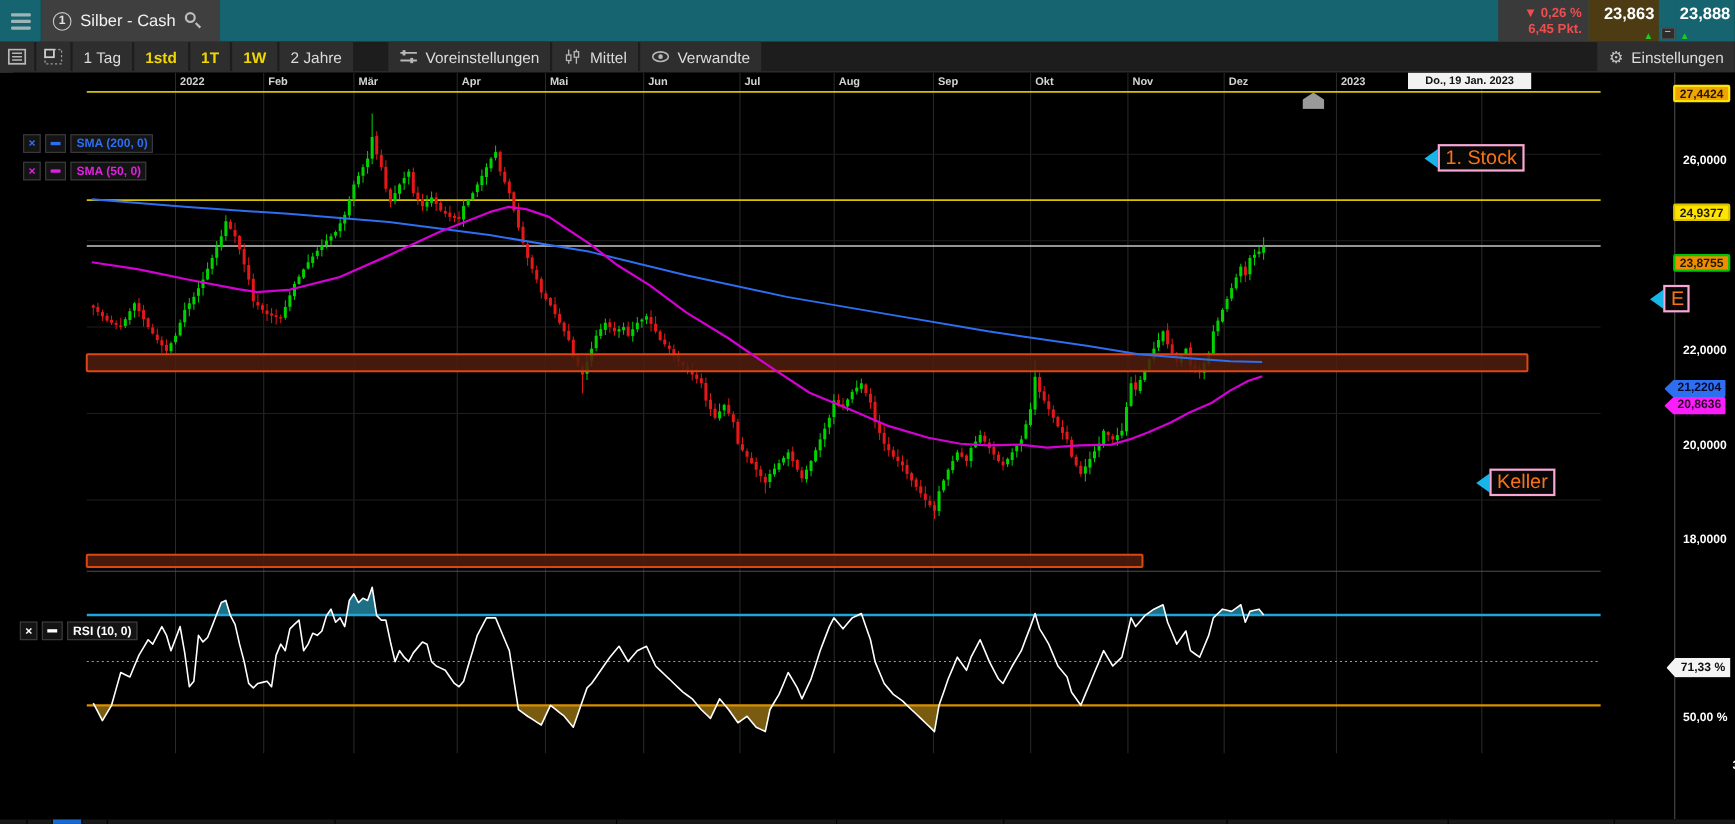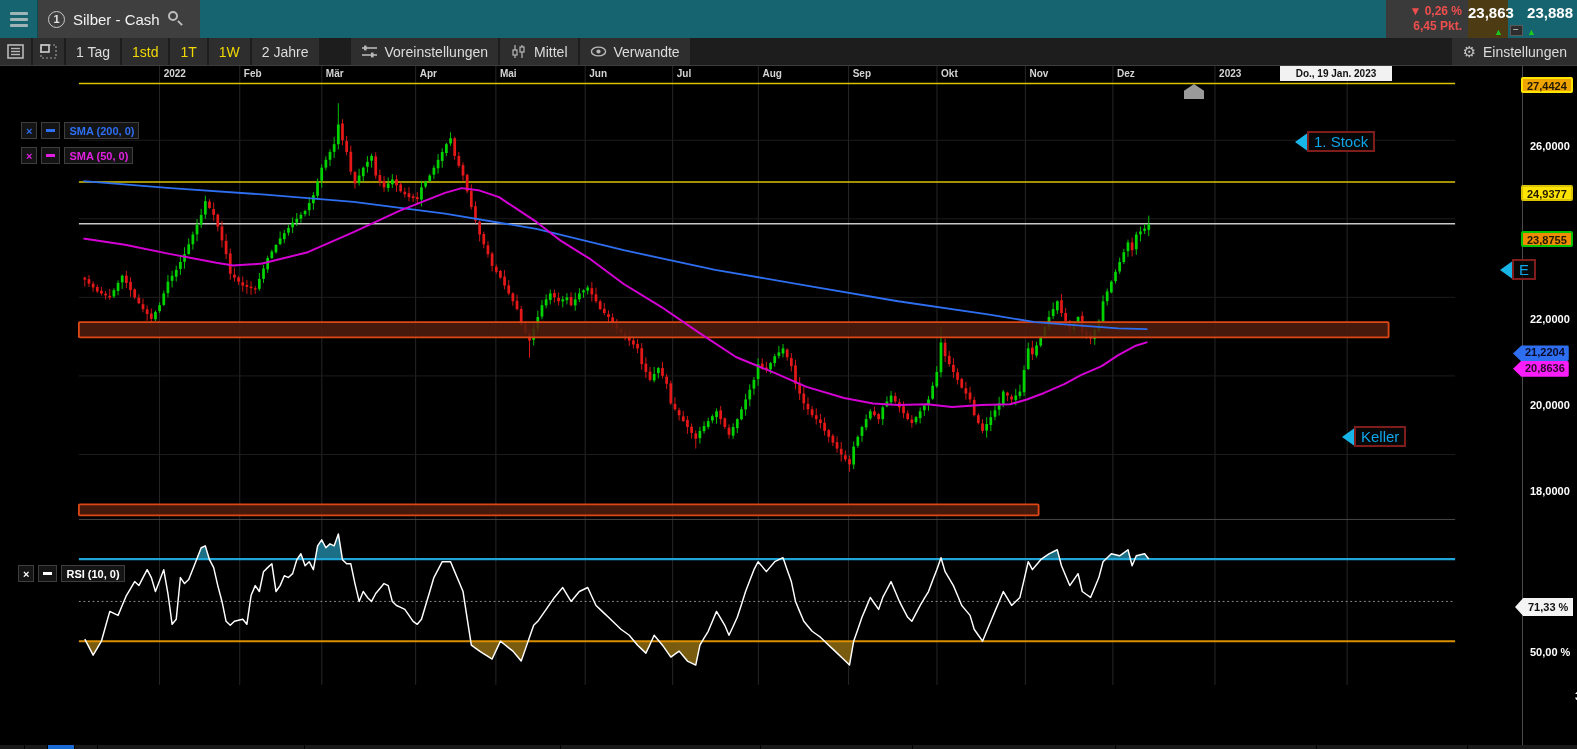--- a/index.html
+++ b/index.html
@@ -12,53 +12,53 @@
   .instrument-cell{width:162px;background:#3f3f3f;display:flex;align-items:center;gap:8px;padding:0 10px;cursor:pointer;}
   .circ{width:17px;height:17px;border:1.5px solid #c9c9c9;border-radius:50%;color:#e3e3e3;font-size:11px;font-weight:bold;display:flex;align-items:center;justify-content:center;flex:0 0 auto;}
   .iname{color:#f2f2f2;font-size:15px;white-space:nowrap;}
   .mag{position:relative;width:16px;height:16px;flex:0 0 auto;}
   .mag i{position:absolute;display:block;}
   .mag .mc{width:10px;height:10px;border:2px solid #bdbdbd;border-radius:50%;left:0;top:0;}
   .mag .mh{width:6px;height:2px;background:#bdbdbd;transform:rotate(45deg);left:9px;top:11px;}
   .tb-spacer{flex:1;}
   .change-cell{width:82px;background:#3a3a3a;display:flex;flex-direction:column;justify-content:center;align-items:flex-end;padding:0 6px;line-height:1.25;}
   .chg-pct,.chg-pts{color:#ef4e4e;font-size:12px;font-weight:bold;white-space:nowrap;}
-  .price-box{position:relative;width:40px;color:#fff;font-size:15px;font-weight:bold;cursor:pointer;}
+  .price-box{position:relative;width:64px;color:#fff;font-size:15px;font-weight:bold;cursor:pointer;}
   .price-box .pval{position:absolute;top:4px;left:0;right:4px;text-align:right;}
   .price-box .up-tri{position:absolute;bottom:1px;font-size:9px;color:#1fca1f;}
   .bid{background:#4c3b13;}
   .bid .up-tri{right:5px;}
   .ask{background:#15646f;width:53px;}
   .ask .up-tri{left:3px;}
   .min-wrap{width:16px;display:flex;align-items:flex-end;justify-content:center;background:#15646f;}
   .min-btn{width:13px;height:11px;margin-bottom:2px;background:#2d2d2d;border:1px solid #5a5a5a;color:#ddd;font-size:10px;line-height:8px;text-align:center;cursor:pointer;}
   
   .toolbar{position:absolute;left:0;top:38px;width:1577px;height:28px;background:#1d1d1d;display:flex;align-items:stretch;gap:2px;border-bottom:1px solid #3d3d3d;}
   .tcell{background:#2e2e2e;display:flex;align-items:center;gap:7px;padding:0 10px;color:#dcdcdc;font-size:14px;white-space:nowrap;cursor:pointer;}
   .tcell.icon-only{padding:0 7px;}
-  .yellow{color:#f0d800;font-weight:normal;}
+  .yellow{color:#f0d800;font-weight:bold;}
   .ticon{width:17px;height:15px;flex:0 0 auto;}
   .gear{color:#c2c2c2;font-size:15px;}
   .settings-cell{background:#2e2e2e;margin-left:auto;}
   
   .chartwrap{position:absolute;left:12px;top:66px;width:1577px;height:679px;background:#000;overflow:hidden;}
   #chart{position:absolute;left:0;top:0;display:block;}
   .axiscol{position:absolute;left:1510px;top:0;width:67px;height:679px;background:#000;border-left:1px solid #4a4a4a;}
   .plabel{position:absolute;left:7px;color:#fff;font-size:11px;font-weight:bold;white-space:nowrap;}
   .pbadge{position:absolute;left:-2px;height:16px;line-height:13px;padding:1px 4px;font-size:11px;font-weight:bold;border-radius:2px;white-space:nowrap;cursor:ns-resize;text-align:center;}
   .pbadge.arrow{left:-10px;padding-left:12px;border:none!important;clip-path:polygon(0 50%,15% 0,100% 0,100% 100%,15% 100%);}
   .bubble{position:absolute;left:-8px;height:18px;line-height:16px;padding:1px 5px 1px 13px;background:#f4f4f4;color:#111;font-size:11px;font-weight:bold;clip-path:polygon(0 50%,14% 0,100% 0,100% 100%,14% 100%);white-space:nowrap;cursor:ns-resize;}
   
   .legend{position:absolute;display:flex;gap:4px;align-items:center;}
   .lbox{background:rgba(24,24,24,.85);border:1px solid #3e3e3e;height:17px;display:flex;align-items:center;padding:0 4px;font-size:11px;font-weight:bold;cursor:pointer;}
   .ldash{width:9px;height:3px;}
   
   .anno{position:absolute;display:flex;align-items:center;cursor:move;}
   .anno-arrow{width:0;height:0;border-top:10px solid transparent;border-bottom:10px solid transparent;border-right:14px solid #18b6e8;}
-  .anno-box{margin-left:-2px;border:2px solid #7f1d1d;background:rgba(8,8,8,.85);color:#0ea5e9;font-size:15px;padding:0 5px;white-space:nowrap;overflow:hidden;}
+  .anno-box{margin-left:-2px;border:2px solid #f9a8d4;background:rgba(8,8,8,.85);color:#f97316;font-size:18px;padding:0 5px;white-space:nowrap;overflow:hidden;}
   .tooltip{position:absolute;left:1268px;top:0;width:112px;height:15px;background:#f2f2f2;color:#111;font-size:10px;font-weight:bold;text-align:center;line-height:15px;z-index:5;}
   .slider-handle{position:absolute;left:1172px;top:18px;width:20px;height:15px;background:#9a9a9a;clip-path:polygon(50% 0,100% 45%,100% 100%,0 100%,0 45%);cursor:ew-resize;z-index:4;}
   
   .bstrip{position:absolute;left:0;top:745px;width:1577px;height:4px;background:#191919;}
   .bstrip i{position:absolute;top:0;height:4px;display:block;}
 </style>
 </head>
 <body>
 
 <div class="topbar">

